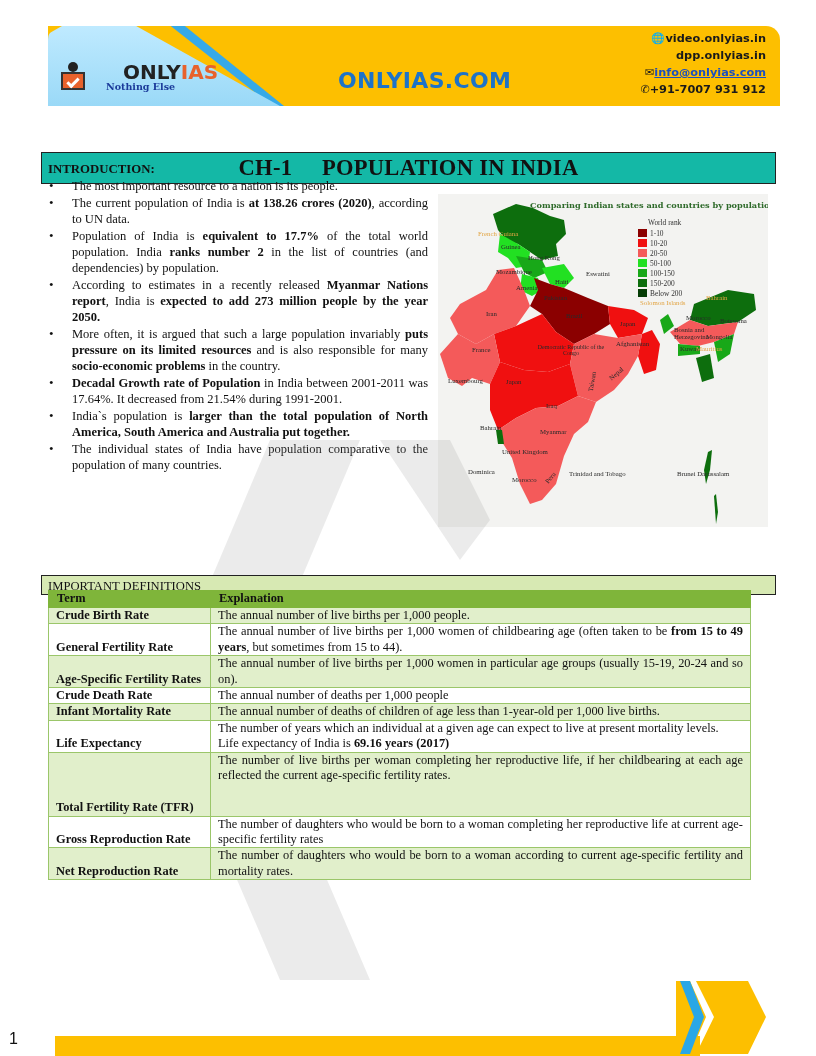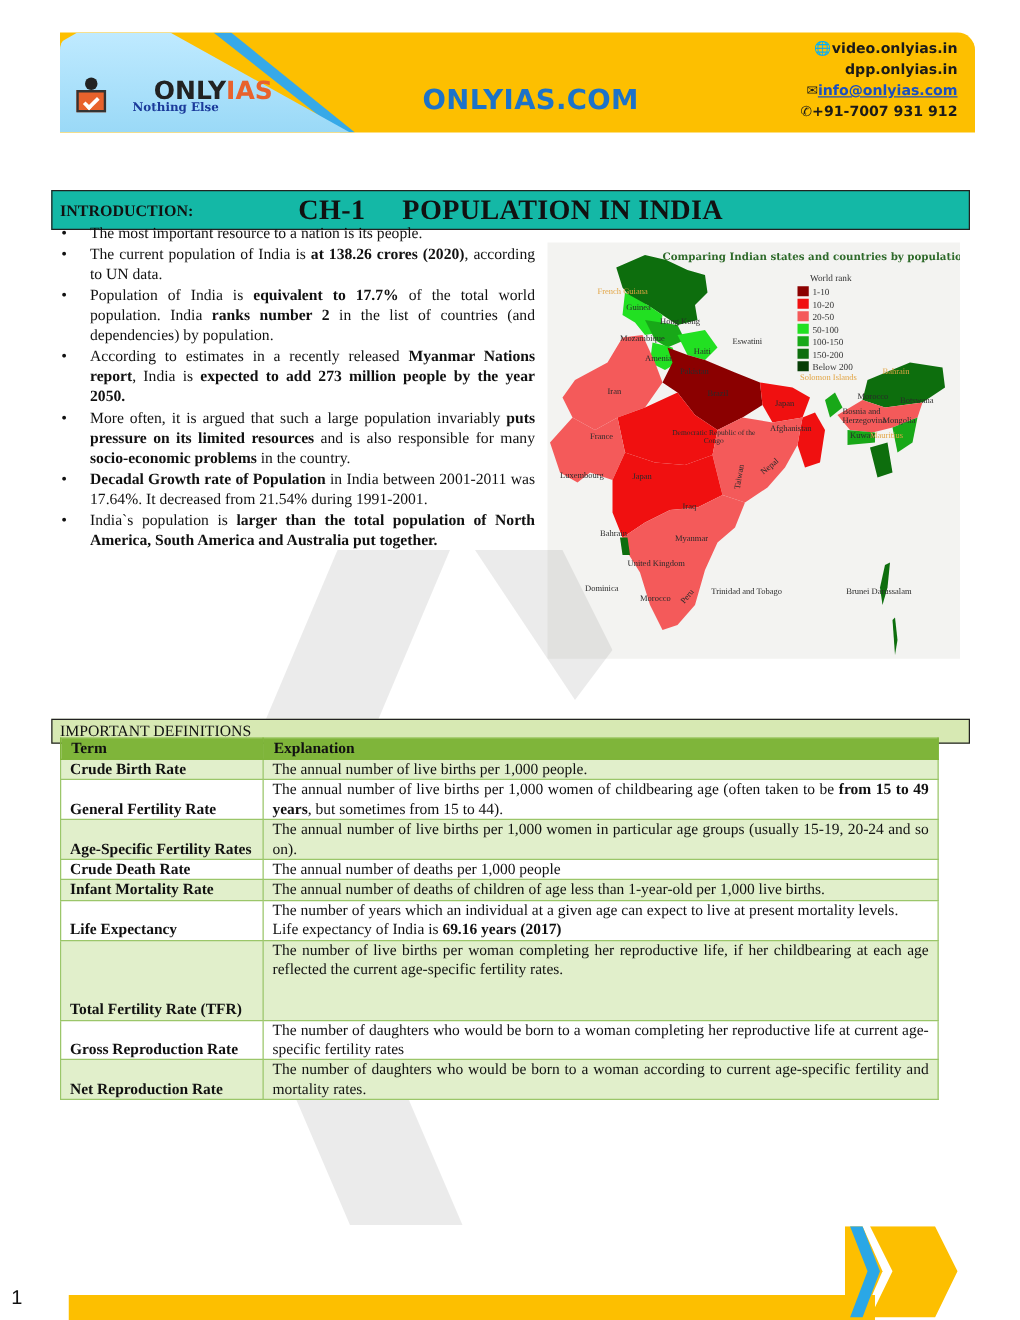--- a/index.html
+++ b/index.html
@@ -108,20 +108,21 @@
 <div class="intro">
   <h2>INTRODUCTION:</h2>
   <ul id="intro-list">
       <li><span>The most important resource to a nation is its people.</span></li>
       <li><span>The current population of India is </span><b>at 138.26 crores (2020)</b><span>, according to UN data.</span></li>
       <li><span>Population of India is </span><b>equivalent to 17.7%</b><span> of the total world population. India </span><b>ranks number 2</b><span> in the list of countries (and dependencies) by population.</span></li>
       <li><span>According to estimates in a recently released </span><b>Myanmar Nations report</b><span>, India is </span><b>expected to add 273 million people by the year 2050.</b></li>
       <li><span>More often, it is argued that such a large population invariably </span><b>puts pressure on its limited resources</b><span> and is also responsible for many </span><b>socio-economic problems</b><span> in the country.</span></li>
       <li><b>Decadal Growth rate of Population</b><span> in India between 2001-2011 was 17.64%. It decreased from 21.54% during 1991-2001.</span></li>
       <li><span>India`s population is </span><b>larger than the total population of North America, South America and Australia put together.</b></li>
+      <li><span>The individual states of India have population comparative to the population of many countries.</span></li>
     </ul>
 </div>
 
 <div class="map">
   <svg width="330" height="333" viewBox="0 0 330 333">
 
     <path d="M55 20 L78 10 L95 14 L112 22 L126 26 L128 40 L118 50 L120 62 L104 66 L92 58 L80 50 L68 46 L60 36 Z" fill="#0d6e0d"></path>
 
     <path d="M62 40 L80 50 L92 58 L90 72 L78 74 L70 64 L60 58 Z" fill="#22e022"></path>
 

